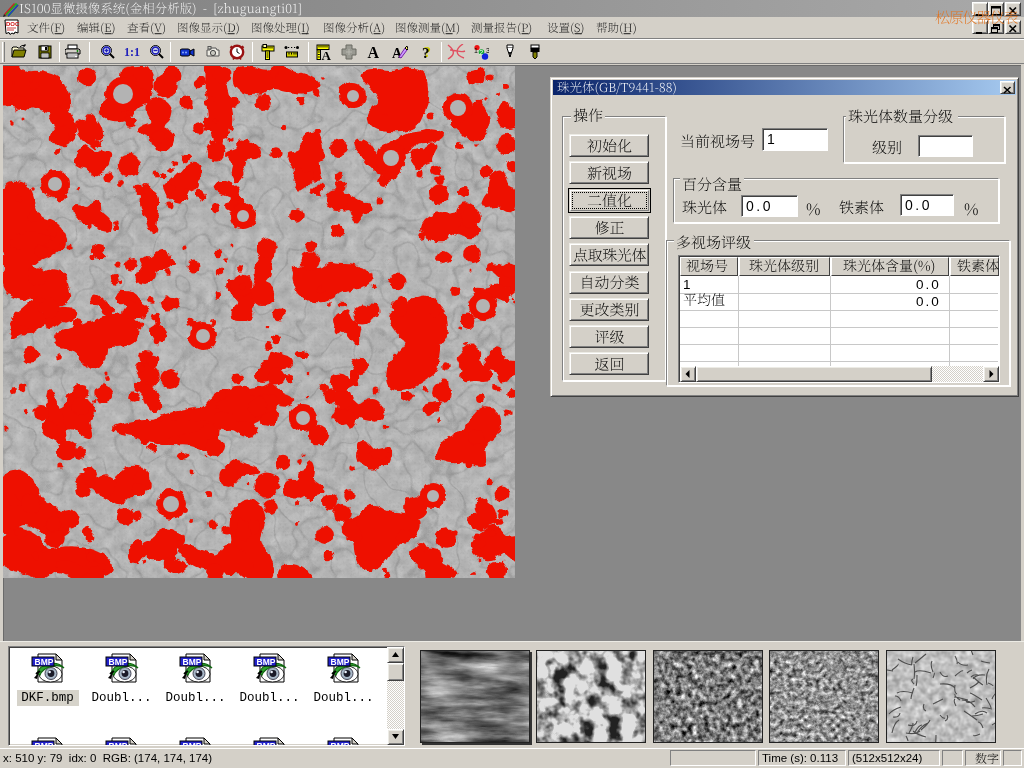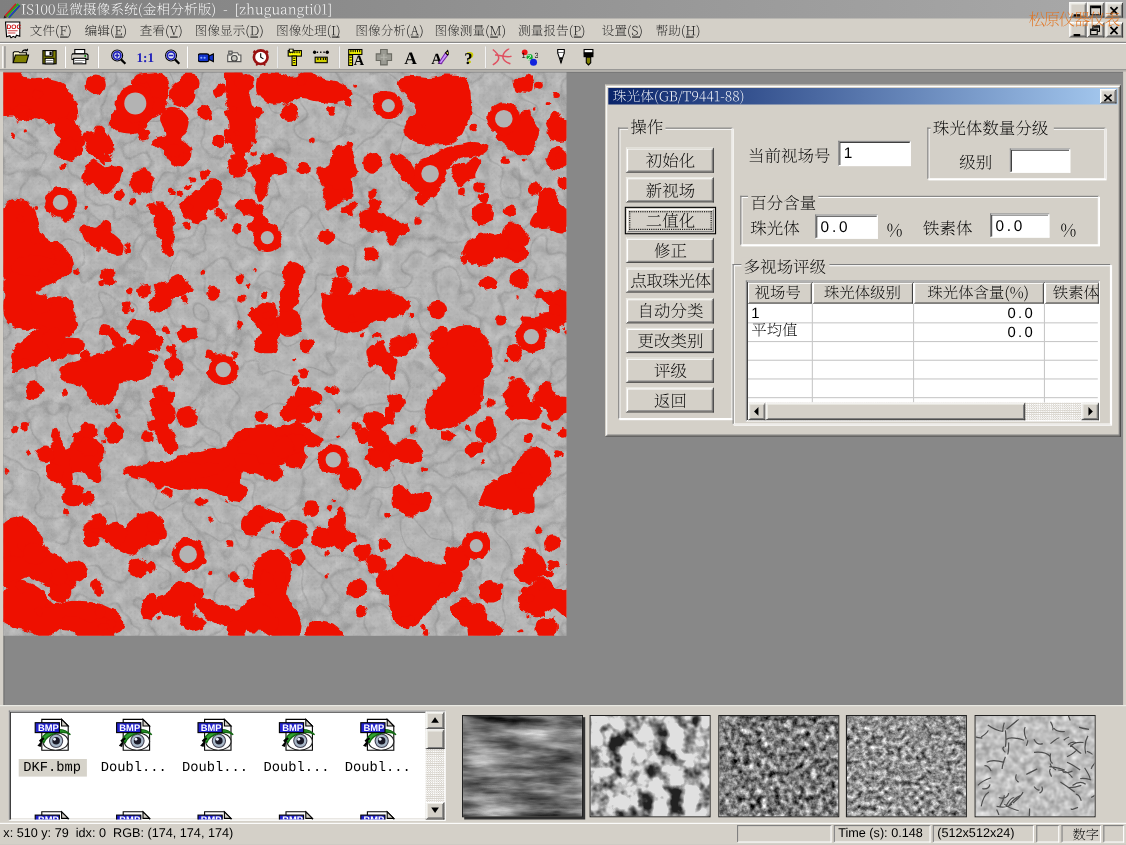--- a/index.html
+++ b/index.html
@@ -892,21 +892,21 @@
             <feFuncB type="linear" slope="0.75" intercept="0.375"></feFuncB>
           </feComponentTransfer>
 </filter>
       </defs>
       <rect width="108" height="91" filter="url(#tf5)"></rect>
       <path d="M68 5 Q71 10 70 13 M94 10 Q96 11 103 12 M6 20 Q-2 19 -6 17 M86 4 Q82 -6 81 -10 M101 32 Q106 34 106 35 M85 65 Q90 65 96 63 M88 56 Q83 49 75 49 M26 28 Q23 29 27 33 M68 34 Q67 42 70 43 M69 55 Q66 50 68 48 M104 57 Q104 55 99 47 M26 6 Q24 13 25 14 M92 30 Q91 33 83 37 M30 24 Q30 33 29 35 M44 22 Q32 18 28 21 M14 56 Q5 59 2 63 M105 48 Q106 44 115 36 M73 49 Q67 45 68 43 M49 84 Q49 89 48 99 M96 77 Q94 71 91 71 M81 49 Q70 46 67 46 M5 82 Q7 72 12 69 M93 83 Q86 86 87 84 M81 14 Q74 15 71 11 M46 21 Q43 14 45 10 M105 58 Q97 56 95 57 M37 53 Q35 58 39 60 M26 80 Q31 84 39 86 M25 14 Q18 13 11 8 M85 19 Q82 20 80 22 M77 60 Q83 64 90 69 M91 24 Q87 23 84 26 M28 81 Q32 74 35 74 M105 74 Q115 68 119 67 M53 21 Q56 27 61 25 M30 70 Q29 76 21 74 M60 64 Q62 68 58 70 M58 67 Q56 68 53 64 M19 85 Q21 89 21 90 M27 13 Q28 22 27 28 M46 53 Q48 52 56 48 M27 37 Q24 45 24 48 M10 42 Q15 39 26 42 M30 82 Q34 75 41 72 M88 63 Q95 58 100 62 M86 28 Q89 23 98 24 M14 50 Q12 45 8 45 M68 25 Q75 19 76 20 M46 27 Q48 22 47 22 M79 50 Q80 53 88 50 M95 49 Q86 43 83 42 M34 79 Q42 72 43 69 M28 12 Q33 8 39 3 M19 82 Q28 84 33 80 M6 66 Q12 67 13 62 M86 26 Q94 33 96 34 M26 72 Q26 75 22 82 M5 19 Q12 14 11 13 M68 37 Q64 32 53 33 M102 18 Q98 25 100 34" stroke="#4e4e4e" fill="none" stroke-width="1.1"></path>
     </svg></div>
 <div class="abs" style="left:0;top:748px;width:1024px;height:20px;background:#d4d0c8;border-top:1px solid #fff"></div>
 <div class="abs" style="left:3px;top:752px;font-size:11.5px;color:#000;font-family:'Liberation Sans',sans-serif">x: 510 y: 79&nbsp; idx: 0&nbsp; RGB: (174, 174, 174)</div>
 <div class="abs" style="left:670px;top:750px;width:86px;height:16px;border:1px solid;border-color:#808080 #fff #fff #808080;font-size:11.5px;color:#000;padding:1px 3px;white-space:nowrap"></div>
-<div class="abs" style="left:758px;top:750px;width:88px;height:16px;border:1px solid;border-color:#808080 #fff #fff #808080;font-size:11.5px;color:#000;padding:1px 3px;white-space:nowrap">Time (s): 0.148</div>
+<div class="abs" style="left:758px;top:750px;width:88px;height:16px;border:1px solid;border-color:#808080 #fff #fff #808080;font-size:11.5px;color:#000;padding:1px 3px;white-space:nowrap">Time (s): 0.113</div>
 <div class="abs" style="left:848px;top:750px;width:92px;height:16px;border:1px solid;border-color:#808080 #fff #fff #808080;font-size:11.5px;color:#000;padding:1px 3px;white-space:nowrap">(512x512x24)</div>
 <div class="abs" style="left:942px;top:750px;width:21px;height:16px;border:1px solid;border-color:#808080 #fff #fff #808080;font-size:11.5px;color:#000;padding:1px 3px;white-space:nowrap"></div>
 <div class="abs" style="left:965px;top:750px;width:36px;height:16px;border:1px solid;border-color:#808080 #fff #fff #808080;font-size:11.5px;color:#000;padding:1px 3px;white-space:nowrap"></div>
 <div class="abs" style="left:1003px;top:750px;width:19px;height:16px;border:1px solid;border-color:#808080 #fff #fff #808080;font-size:11.5px;color:#000;padding:1px 3px;white-space:nowrap"></div>
 <div class="abs" style="left:550px;top:77px;width:469px;height:320px;background:#d4d0c8;border:1px solid;border-color:#d4d0c8 #404040 #404040 #d4d0c8;box-shadow:inset 1px 1px 0 #fff,inset -1px -1px 0 #808080"></div>
 <div class="abs" style="left:553px;top:80px;width:463px;height:15px;background:linear-gradient(90deg,#0a246a,#a6caf0)"></div>
 <div class="abs raised" style="left:1000px;top:81px;width:15px;height:13px"><svg width="13" height="11">
       <path d="M3 2 L9.5 8 M9.5 2 L3 8" stroke="#000" stroke-width="1.5"></path>
     </svg></div>
 <div class="abs gbox" style="left:562px;top:116px;width:104px;height:265px"></div>

